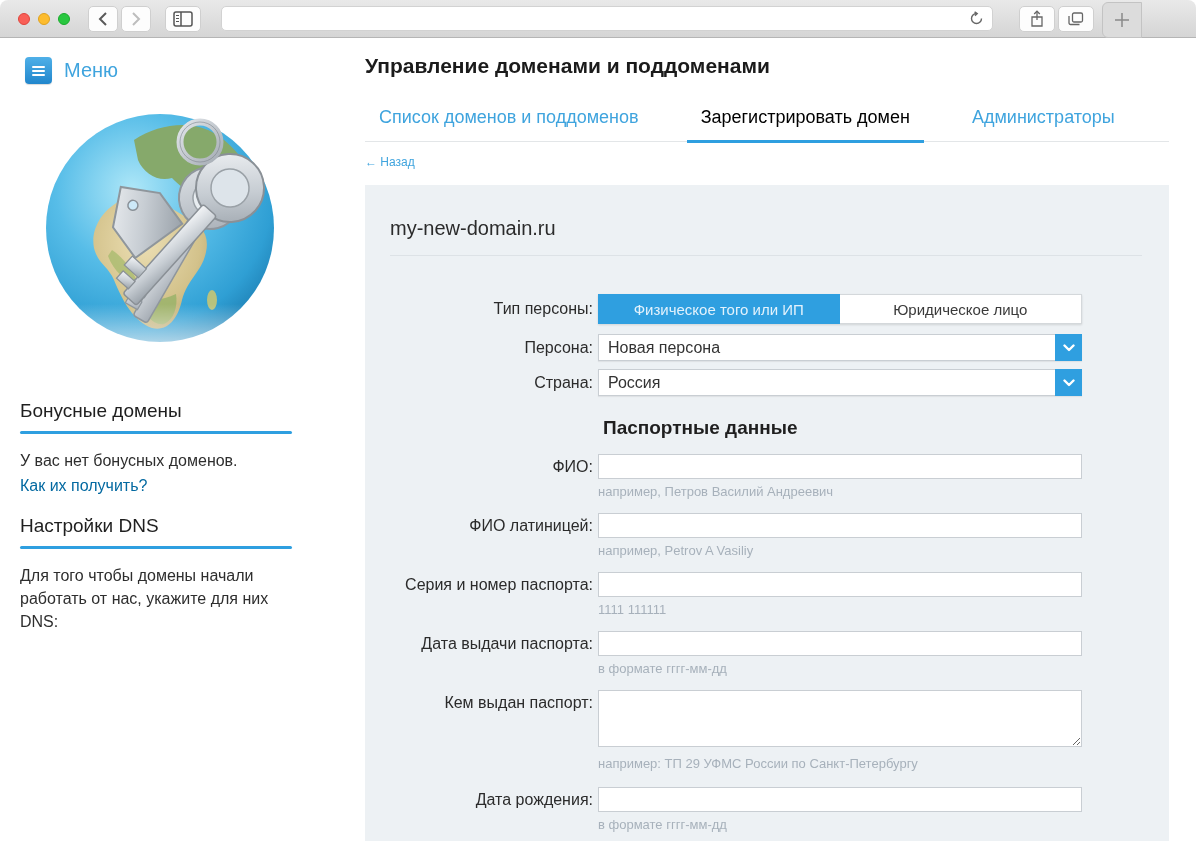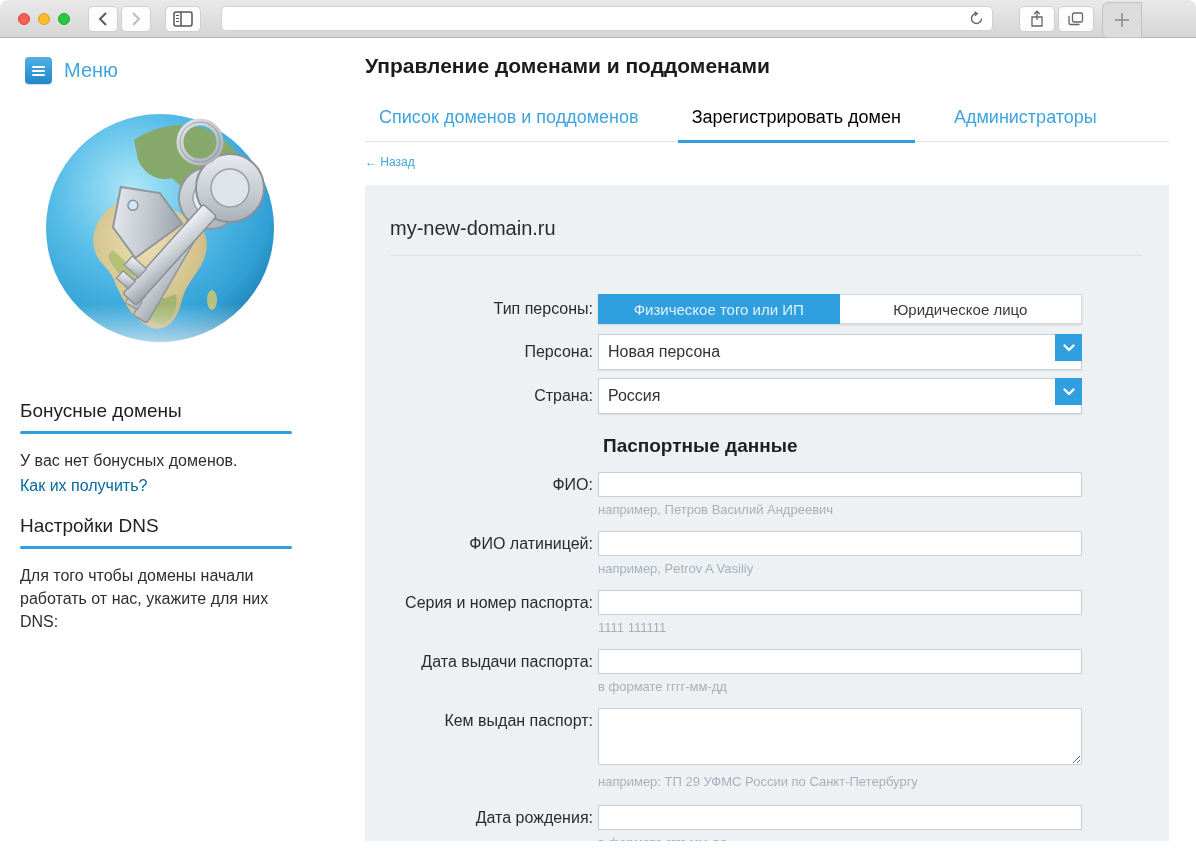--- a/index.html
+++ b/index.html
@@ -45,21 +45,21 @@
   .side-h { font-size:19px; color:#1f1f1f; margin-top:42px; }
   .side-h.first { margin-top:44px; }
   .side-rule { height:3px; background:#2f9fe0; border-radius:2px; margin-top:9px; width:272px; }
   .side-text { font-size:16px; color:#2e2e2e; margin-top:15px; line-height:23px; width:285px; }
   .side-link { font-size:16px; color:#0369a1; margin-top:2px; line-height:24px; cursor:pointer; }
   .ns-list { margin-top:3px; }
   .ns-item { font-size:16px; font-weight:bold; color:#1d1d1d; line-height:23px; }
 
   
   .page-title { font-size:21px; font-weight:bold; color:#1b1b1b; line-height:26px; }
-  .tabs { display:flex; gap:25px; margin-top:28px; border-bottom:1px solid #e3e6e8; }
+  .tabs { display:flex; gap:34px; margin-top:28px; border-bottom:1px solid #e3e6e8; }
   .tab { font-size:18px; color:#3fa4de; padding:0 14px 12px 14px; cursor:pointer; white-space:nowrap; }
   .tab.active { color:#000000; border-bottom:3px solid #2f9fe0; margin-bottom:-2px; }
   .back-link { font-size:12px; color:#3fa4de; margin-top:13px; cursor:pointer; display:inline-block; }
 
   
   .panel { background:#edf1f4; margin-top:15px; padding:32px 27px 8px 25px; height:656px; overflow:hidden; }
   .domain-title { font-size:20px; color:#2b2b2b; line-height:23px; }
   .domain-sep { height:1px; background:#dde2e6; margin-top:15px; margin-bottom:38px; }
 
   .form-row { display:flex; margin-bottom:0; }
@@ -68,21 +68,21 @@
 
   .row-center { align-items:center; }
   .row-top .form-label { line-height:25px; }
 
   .toggle { display:flex; width:100%; height:30px; box-shadow:0 1px 2px rgba(0,0,0,.12); }
   .toggle .opt { flex:1; display:flex; align-items:center; justify-content:center; font-size:15px; cursor:pointer; }
   .toggle .opt.active { background:#2f9fe0; color:#e3f2fc; }
   .toggle .opt.inactive { background:#fff; color:#3a3a3a; border:1px solid #d4d8db; border-left:none; }
   .mb10 { margin-bottom:10px; } .mb8 { margin-bottom:8px; } .mb13 { margin-bottom:13px; } .mb14 { margin-bottom:15px; }
 
-  .selectbox { position:relative; height:36px; background:#fff; border:1px solid #c9ced3; display:flex;
+  .selectbox { position:relative; height:27px; background:#fff; border:1px solid #c9ced3; display:flex;
                align-items:center; padding:0 35px 0 9px; font-size:16px; color:#333; cursor:pointer;
                box-shadow:0 1px 1px rgba(0,0,0,.06); }
   .selectbox .chev { position:absolute; top:-1px; right:-1px; width:27px; height:27px; background:#2f9fe0;
                      display:flex; align-items:center; justify-content:center; }
 
   .form-heading { font-size:19px; font-weight:bold; color:#1f1f1f; margin:20px 0 15px 213px; line-height:23px; }
 
   .tinput { width:100%; height:25px; border:1px solid #c9ced3; background:#fff; padding:2px 7px; font-size:15px;
             color:#333; font-family:"Liberation Sans",sans-serif; outline:none; }
   textarea.tinput { height:57px; resize:vertical; }

